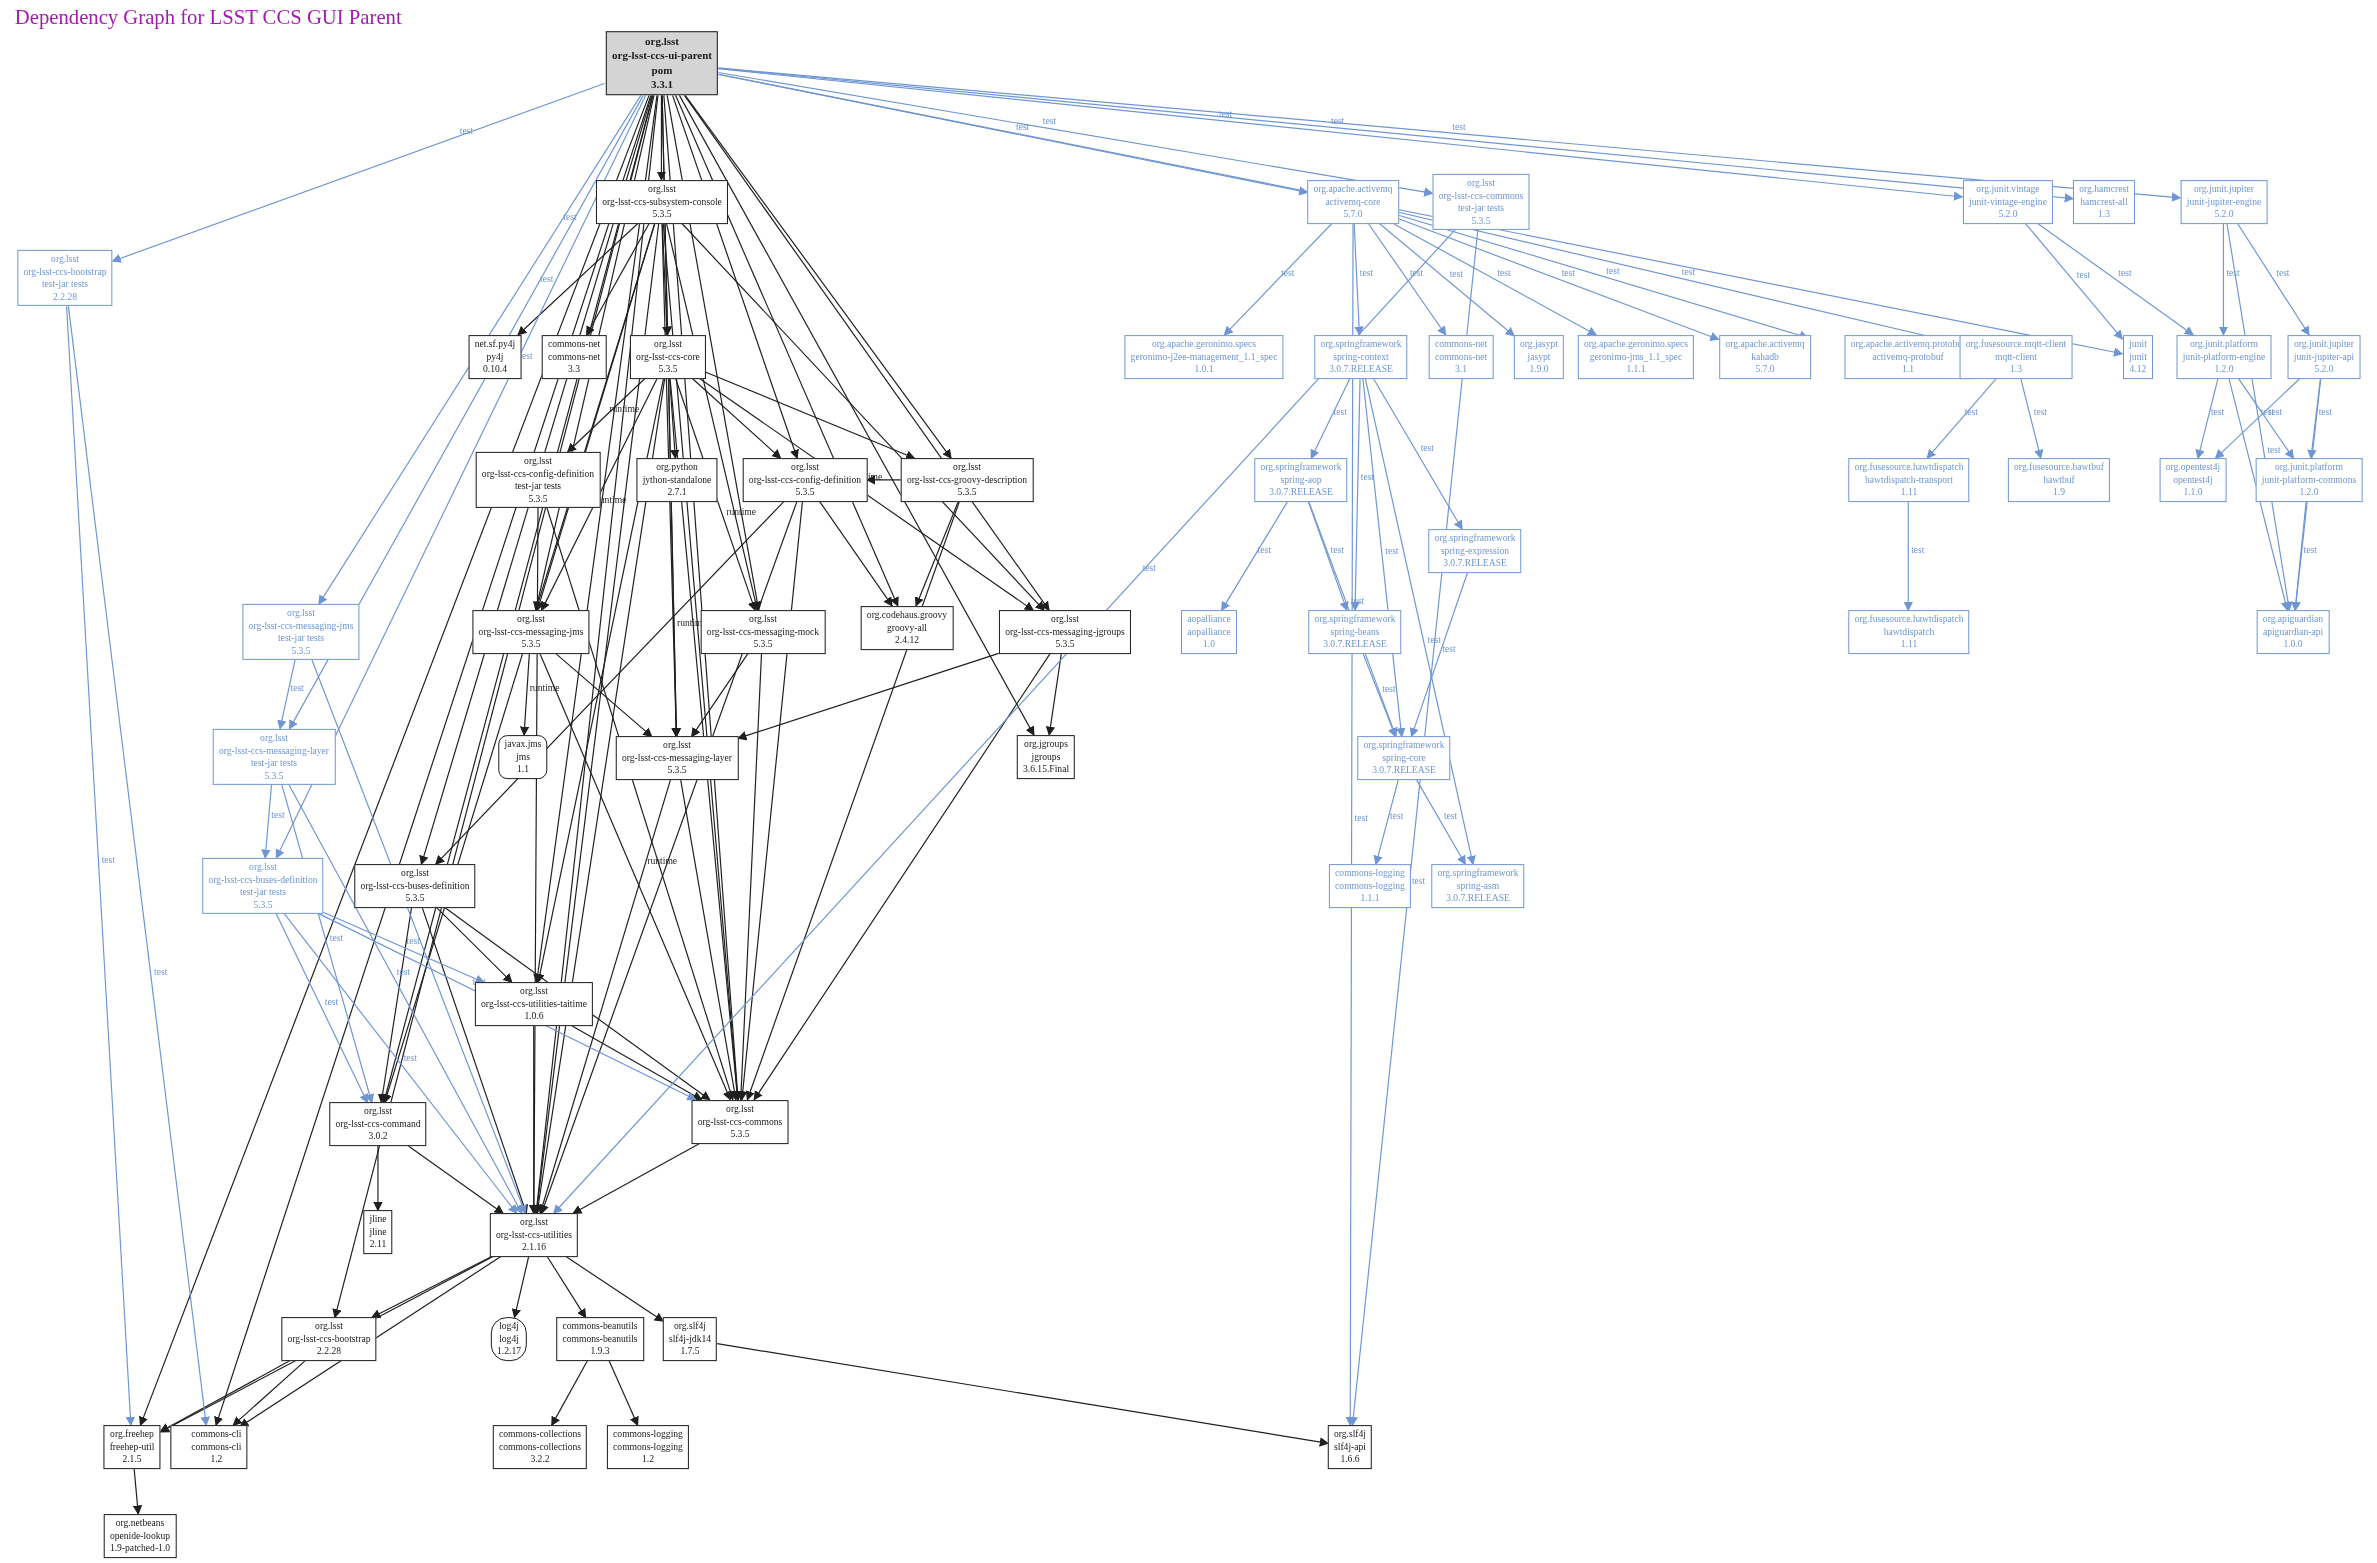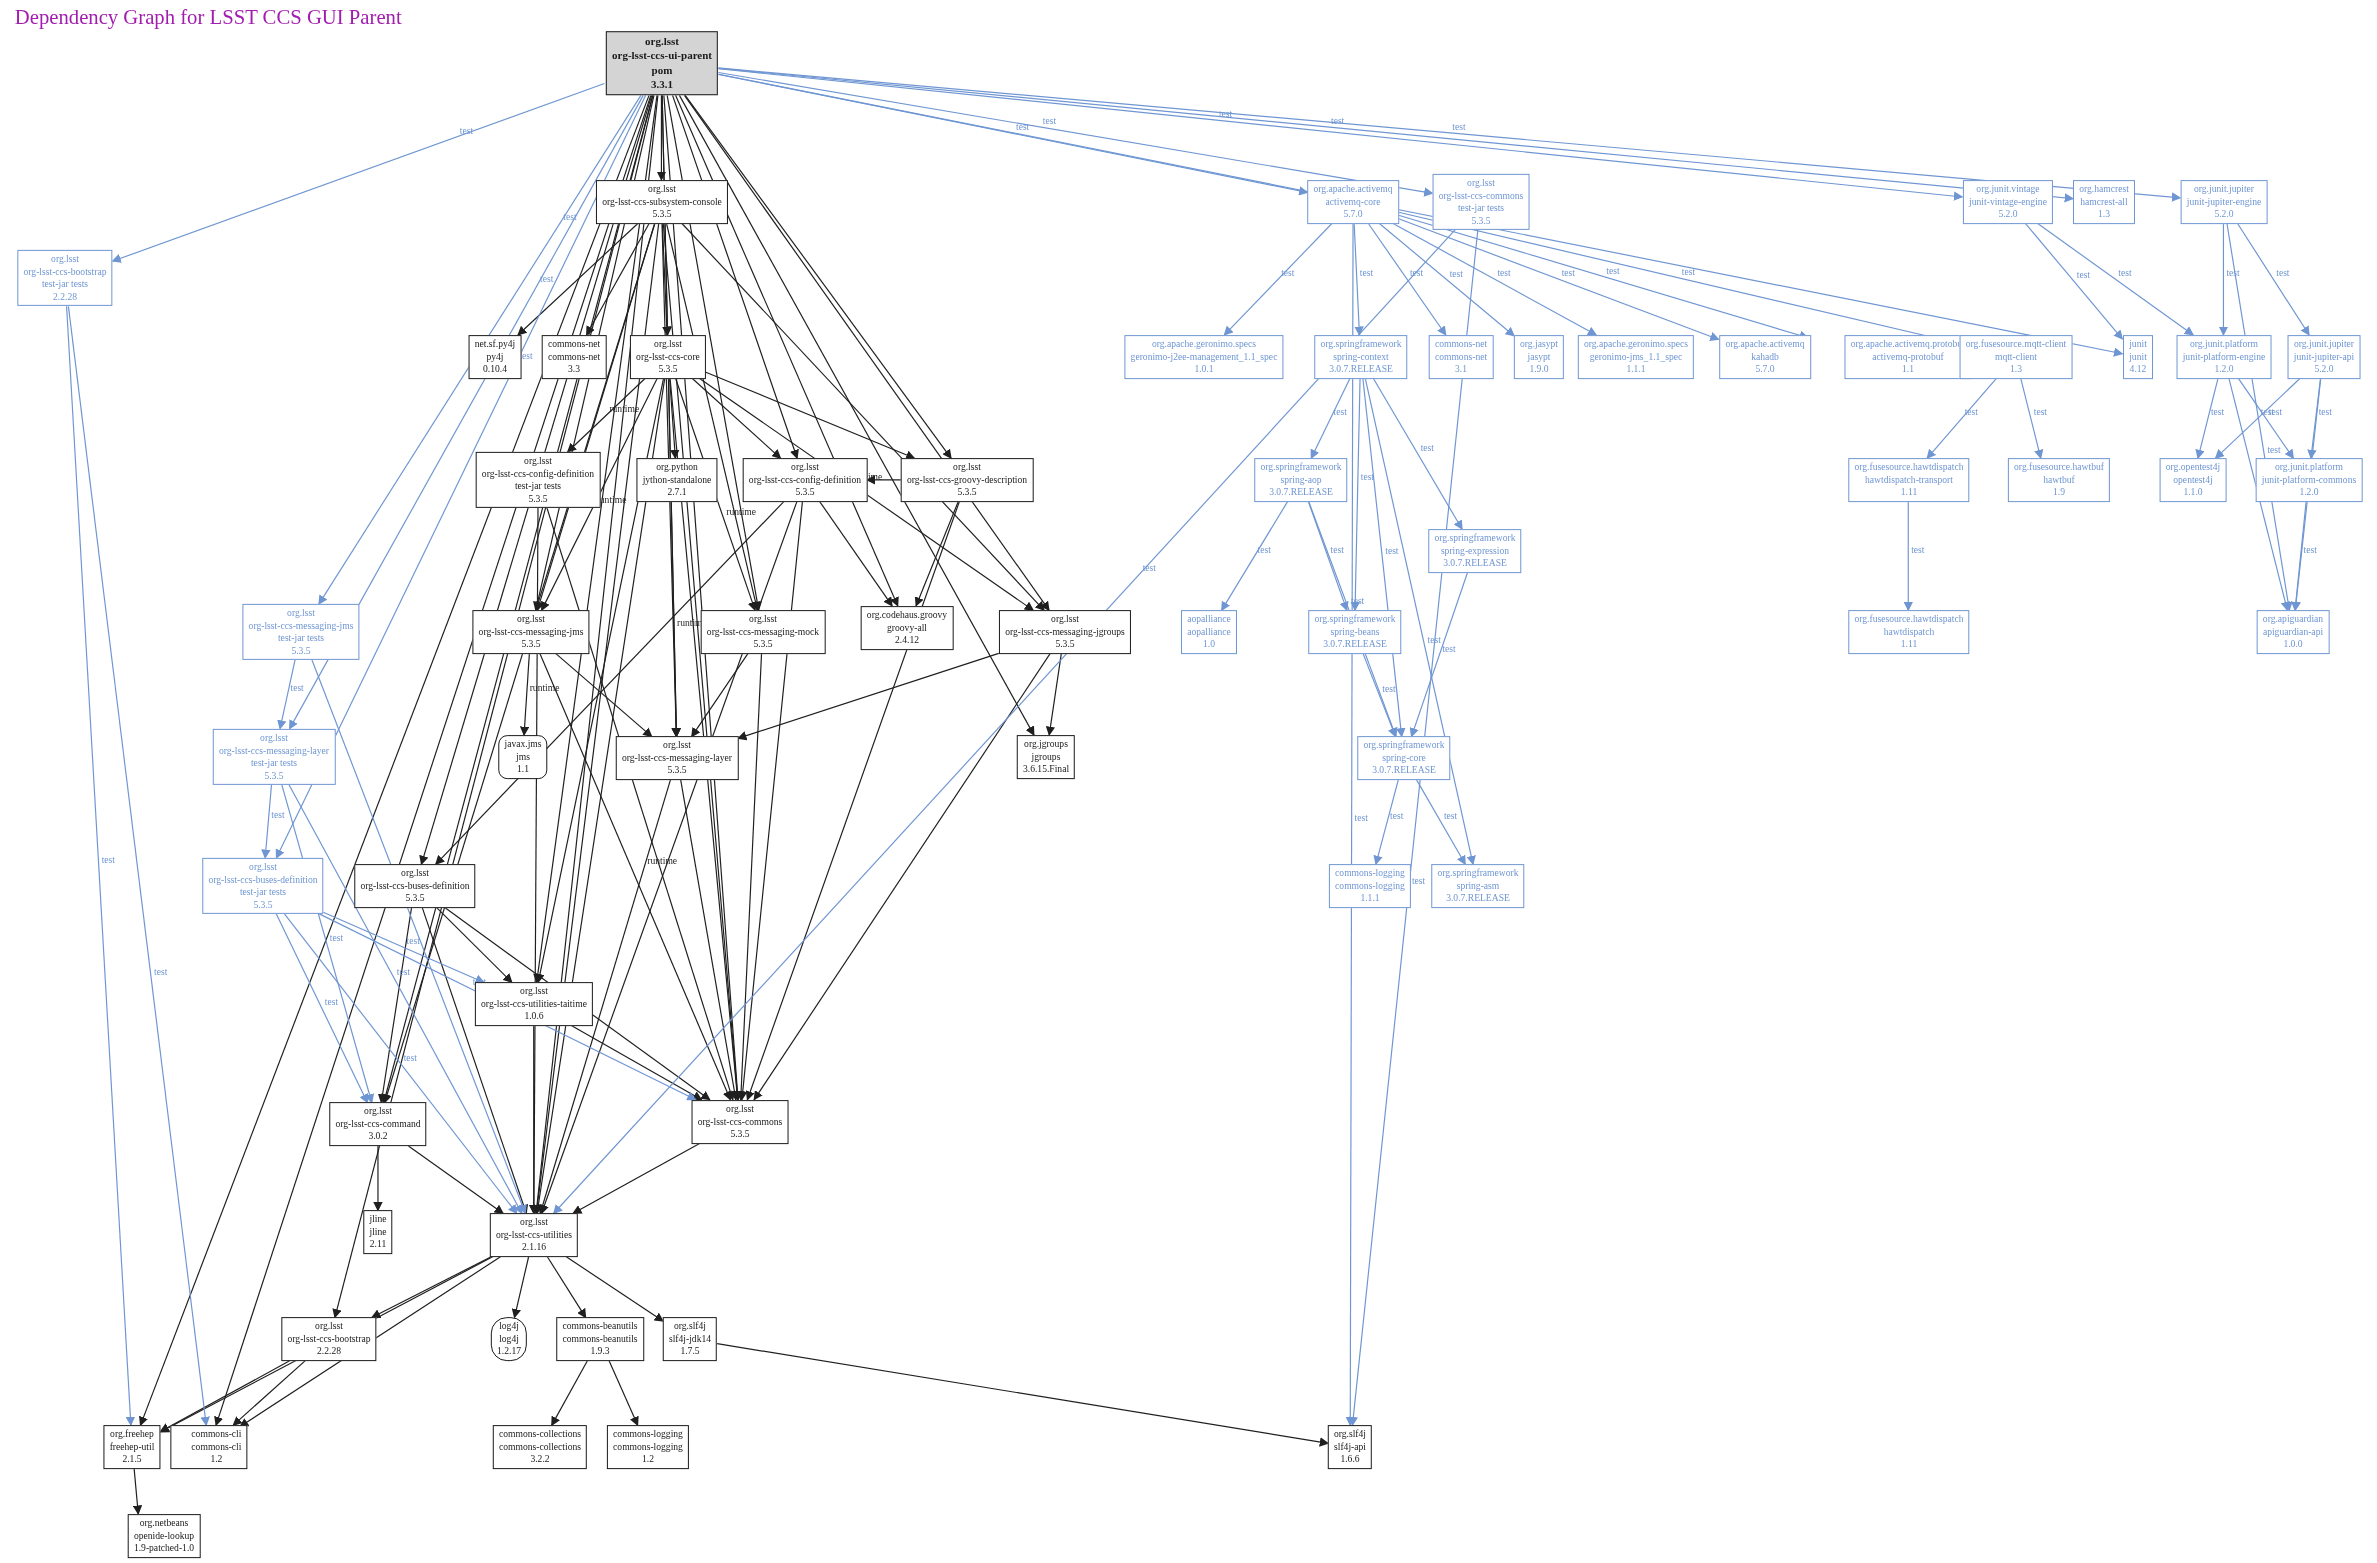--- a/index.html
+++ b/index.html
@@ -383,21 +383,21 @@
       <div class="node " style="left: 648px; top: 1447px;">
         <div>commons-logging</div>
         <div>commons-logging</div>
         <div>1.2</div>
       </div>
       <div class="node " style="left: 1350px; top: 1447px;">
         <div>org.slf4j</div>
         <div>slf4j-api</div>
         <div>1.6.6</div>
       </div>
-      <div class="node " style="left: 140px; top: 1536px; margin-left: 24px;">
+      <div class="node " style="left: 140px; top: 1536px;">
         <div>org.netbeans</div>
         <div>openide-lookup</div>
         <div>1.9-patched-1.0</div>
       </div>
       <div class="node test" style="left: 65px; top: 278px;">
         <div>org.lsst</div>
         <div>org-lsst-ccs-bootstrap</div>
         <div>test-jar tests</div>
         <div>2.2.28</div>
       </div>

